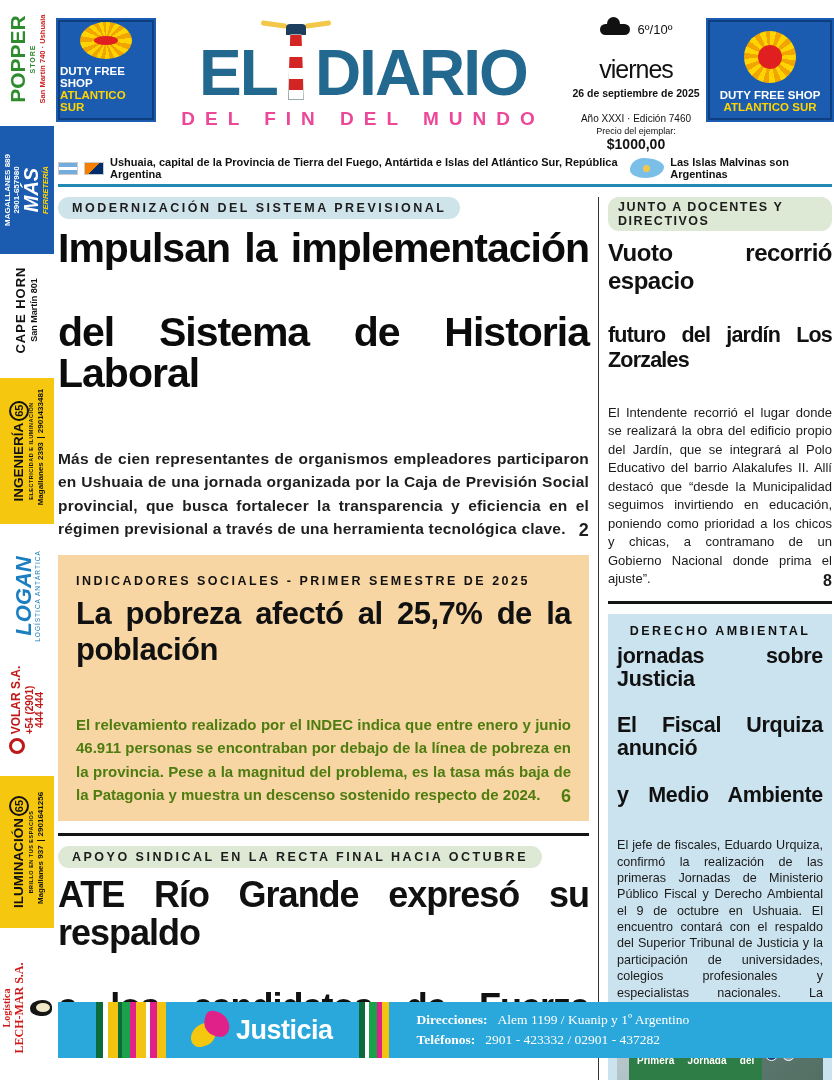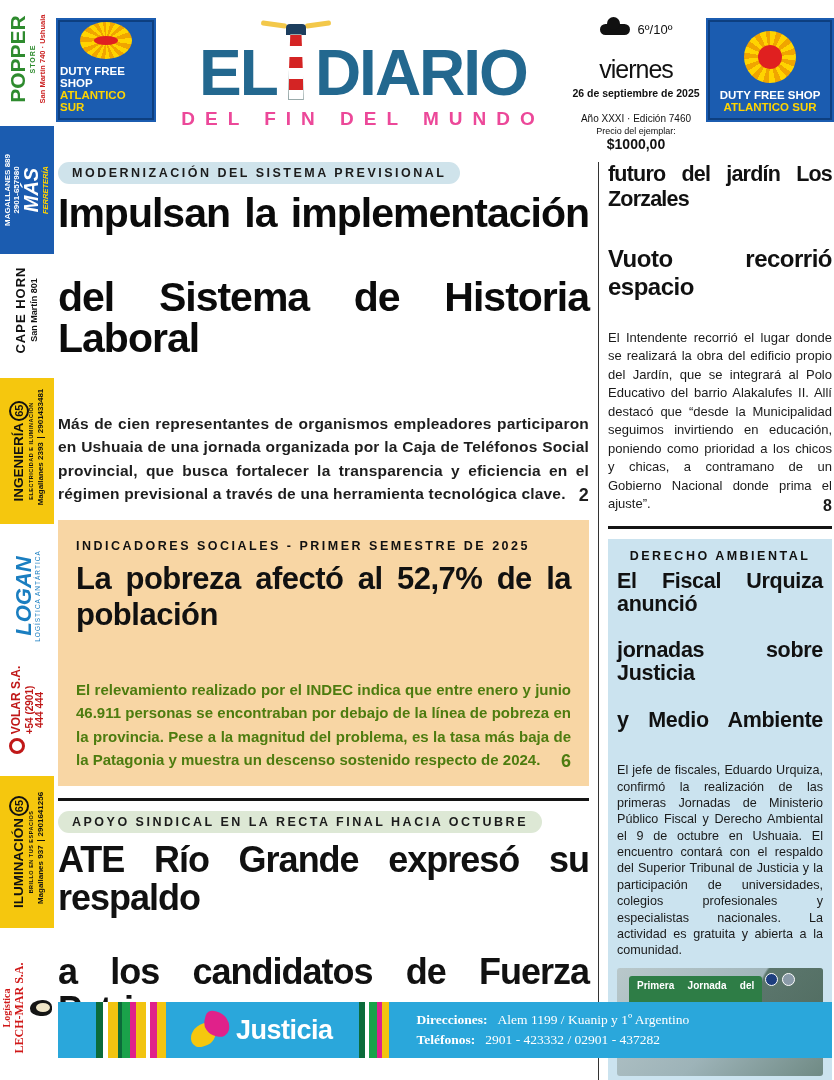--- a/index.html
+++ b/index.html
@@ -267,69 +267,78 @@
         <div class="mprice"><span>Precio del ejemplar:</span>
           <b>$1000,00</b></div>
       </div>
       <div class="df" style="width:124px">
         <span class="df-sun"></span>
         <span class="df-l1">DUTY FREE SHOP</span>
         <span class="df-l2">ATLANTICO SUR</span>
       </div>
     </header>
 
+    <div class="strip">
+      <span class="flag flag-ar"></span>
+      <span class="flag flag-tdf"></span>
+      <span>Ushuaia, capital de la Provincia de Tierra del Fuego, Antártida e Islas del Atlántico Sur, República Argentina</span>
+      <span class="grow"></span>
+      <span class="malvinas"></span>
+      <span>Las Islas Malvinas son Argentinas</span>
+    </div>
 
     <div class="cols">
 
       <div class="col-l">
         <article>
           <span class="pill pill-blue">MODERNIZACIÓN DEL SISTEMA PREVISIONAL</span>
           <h1 class="hl-main">
             <span class="jline">Impulsan la implementación</span>
             <span class="jline">del Sistema de Historia Laboral</span>
           </h1>
-          <p class="deck"><span>Más de cien representantes de organismos empleadores participaron en Ushuaia de una jornada organizada por la Caja de Teléfonos Social provincial, que busca fortalecer la transparencia y eficiencia en el régimen previsional a través de una herramienta tecnológica clave.</span><span class="pg">2</span></p>
+          <p class="deck"><span>Más de cien representantes de organismos empleadores participaron en Ushuaia de una jornada organizada por la Caja de Previsión Social provincial, que busca fortalecer la transparencia y eficiencia en el régimen previsional a través de una herramienta tecnológica clave.</span><span class="pg">2</span></p>
         </article>
 
         <article class="box-orange">
           <span style="font-weight:bold;font-size:12.5px;letter-spacing:2.5px">INDICADORES SOCIALES - PRIMER SEMESTRE DE 2025</span>
           <h2 class="hl-pob">
-            <span class="jline">La pobreza afectó al 52,7% de la población</span>
+            <span class="jline">La pobreza afectó al 25,7% de la población</span>
           </h2>
           <p class="deck2"><span>El relevamiento realizado por el INDEC indica que entre enero y junio 46.911 personas se encontraban por debajo de la línea de pobreza en la provincia. Pese a la magnitud del problema, es la tasa más baja de la Patagonia y muestra un descenso sostenido respecto de 2024.</span><span class="pg">6</span></p>
         </article>
 
         <hr class="rule">
 
         <article>
           <span class="pill pill-green">APOYO SINDICAL EN LA RECTA FINAL HACIA OCTUBRE</span>
           <h2 class="hl-ate">
             <span class="jline">ATE Río Grande expresó su respaldo</span>
             <span class="jline">a los candidatos de Fuerza Patria</span>
           </h2>
           
         </article>
       </div>
 
       <div class="col-r">
         <article>
+          <span class="pill pill-green" style="letter-spacing:1.5px;padding:3px 10px">JUNTO A DOCENTES Y DIRECTIVOS</span>
           <h3>
+            <span class="jline hl-vuoto1">Vuoto recorrió espacio</span>
             <span class="jline hl-vuoto2">futuro del jardín Los Zorzales</span>
-            <span class="jline hl-vuoto1">Vuoto recorrió espacio</span>
           </h3>
           <p class="rbody"><span>El Intendente recorrió el lugar donde se realizará la obra del edificio propio del Jardín, que se integrará al Polo Educativo del barrio Alakalufes II. Allí destacó que “desde la Municipalidad seguimos invirtiendo en educación, poniendo como prioridad a los chicos y chicas, a contramano de un Gobierno Nacional donde prima el ajuste”.</span><span class="pg">8</span></p>
         </article>
 
         <hr class="rule">
 
         <article class="box-blue">
           <div class="bb-kicker">DERECHO AMBIENTAL</div>
           <h3 class="hl-amb">
+            <span class="jline">jornadas sobre Justicia</span>
             <span class="jline">El Fiscal Urquiza anunció</span>
-            <span class="jline">jornadas sobre Justicia</span>
             <span class="jline">y Medio Ambiente</span>
           </h3>
           <p class="bb-body">El jefe de fiscales, Eduardo Urquiza, confirmó la realización de las primeras Jornadas de Ministerio Público Fiscal y Derecho Ambiental el 9 de octubre en Ushuaia. El encuentro contará con el respaldo del Superior Tribunal de Justicia y la participación de universidades, colegios profesionales y especialistas nacionales. La actividad es gratuita y abierta a la comunidad.</p>
           <div class="flyer">
             <div class="flyer-logos">
                 <i></i>
                 <i></i>
               </div>
             <div class="fb fb1">
               <span class="jline">Primera Jornada del</span>

